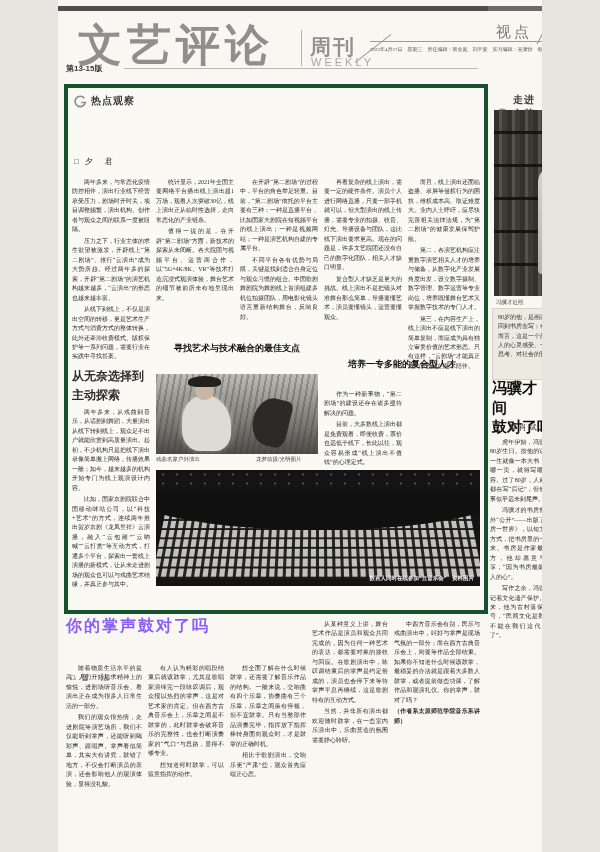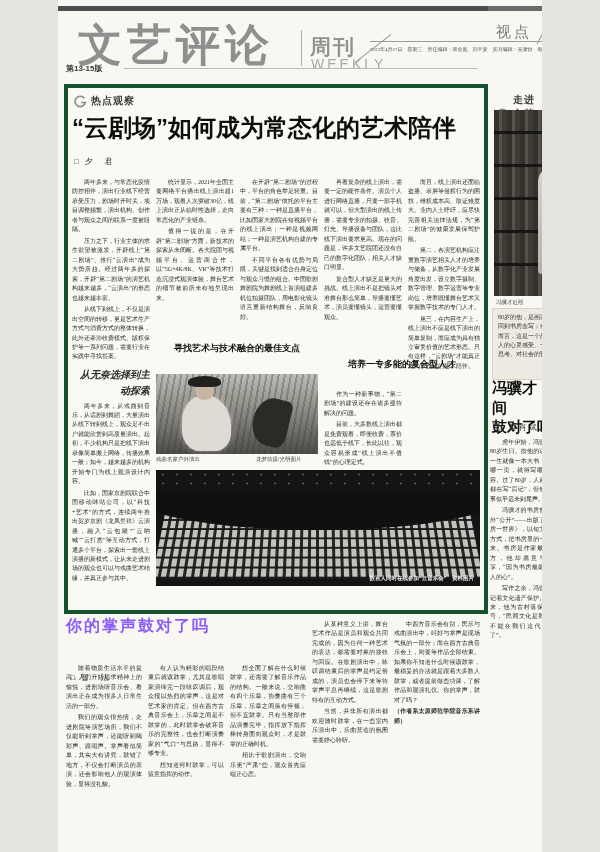--- a/index.html
+++ b/index.html
@@ -7,21 +7,21 @@
         font-family:"Liberation Serif",serif;color:#222;overflow:hidden;}
   .abs{position:absolute;}
   
   .topbar{left:0;top:6px;width:600px;height:5px;background:#4e4e4e;}
   .topbar-light{left:430px;top:6px;width:170px;height:5px;background:#6b6b6b;}
   .masthead{left:20px;top:16px;font-family:"Liberation Sans",sans-serif;font-weight:bold;
             font-size:44px;color:#8f8f8f;letter-spacing:5px;}
   .mast-div{left:243px;top:30px;width:1px;height:36px;background:#b0b0b0;}
   .mast-sub{left:252px;top:33px;font-family:"Liberation Sans",sans-serif;font-weight:bold;
             font-size:21px;color:#929292;letter-spacing:2px;}
-  .mast-sub-en{left:253px;top:56px;font-family:"Liberation Sans",sans-serif;font-size:14px;
+  .mast-sub-en{left:253px;top:56px;font-family:"Liberation Sans",sans-serif;font-size:11px;
             color:#a8a8a8;letter-spacing:3px;}
   .viewpoint{left:438px;top:23px;font-size:15px;color:#7a7a7a;letter-spacing:3px;
             font-family:Liberation Serif, serif;}
   .hdr-slash{left:486px;top:14px;width:1px;height:32px;background:#8a8a8a;transform:rotate(28deg);}
   .papername{left:498px;top:16px;font-size:21px;font-weight:bold;font-style:italic;color:#1b1b1b;
             letter-spacing:1px;}
   .pagenum{left:570px;top:13px;font-size:25px;font-weight:bold;color:#4d7c0f;
             font-family:"Liberation Sans",sans-serif;}
   .hdr-line{left:312px;top:41px;width:286px;height:1px;background:#9a9a9a;}
   .hdr-diag{left:292px;top:48px;width:46px;height:1px;background:#9a9a9a;transform:rotate(-38deg);}
@@ -35,22 +35,22 @@
   .gicon{width:13px;height:13px;flex:0 0 13px;}
   
   .redbox{left:6px;top:84px;width:416px;height:522px;border:4px solid #14532d;background:#fbf9f4;}
   .main-title{left:4px;top:24px;width:408px;font-family:"Liberation Sans",sans-serif;
       font-weight:900;font-size:24px;color:#0d0d0d;letter-spacing:0px;white-space:nowrap;}
   .byline{font-size:8px;color:#333;letter-spacing:2px;}
   .col{position:absolute;font-size:6px;line-height:1.58;text-align:justify;overflow:hidden;color:#2b2b2b;}
   .col p{margin:0 0 2px 0;text-indent:2em;}
   .sub{position:absolute;font-family:"Liberation Sans",sans-serif;font-weight:bold;
        font-size:9px;line-height:1.4;text-align:center;color:#111;}
-  .sub-inline{font-family:"Liberation Sans",sans-serif;font-weight:bold;font-size:10px;
-       text-align:right;text-indent:0 !important;margin:5px 0 3px 0 !important;font-style:italic;}
+  .sub-inline{font-family:"Liberation Sans",sans-serif;font-weight:bold;font-size:12px;
+       text-align:left;text-indent:0 !important;margin:5px 0 3px 0 !important;}
   .cap{position:absolute;font-size:5.5px;color:#444;}
   
   .photo1{left:88px;top:286px;width:162px;height:80px;overflow:hidden;
      background:linear-gradient(180deg,#bdbcb7 0%,#97968f 35%,#767570 65%,#4d4c48 100%);}
   .photo1 .reeds{position:absolute;inset:0;
      background:repeating-linear-gradient(100deg,rgba(55,55,50,.30) 0 2px,transparent 2px 6px);}
   .photo1 .costume{position:absolute;left:16%;top:26%;width:30%;height:70%;background:#dddbd4;
      border-radius:50% 60% 35% 40%;box-shadow:0 0 6px rgba(255,255,255,.4);}
   .photo1 .head{position:absolute;left:24%;top:10%;width:12%;height:22%;background:#c9b6a2;border-radius:50%;}
   .photo1 .headdress{position:absolute;left:20%;top:2%;width:20%;height:14%;background:#23211e;
@@ -113,21 +113,20 @@
   <div class="abs edition">第13-15版</div>
   <div class="abs edition-line"></div>
 
   <div class="abs redbox">
     <div class="abs tag" style="left:6px;top:6px;">
       <svg class="gicon" viewBox="0 0 20 20">
         <path d="M16 5 A8 8 0 1 0 17.5 11.5 L11 11.5" fill="none" stroke="#8f8f8f" stroke-width="2.6"></path>
       </svg>
       <span>热点观察</span>
     </div>
-    <div class="abs main-title">“云剧场”如何成为常态化的艺术陪伴</div>
     <div class="abs byline" style="left:6px;top:68px;">□ 夕　君</div>
 
     <div class="col" style="left:4px;top:90px;width:78px;height:420px;">
       <p>两年多来，与常态化疫情防控相伴，演出行业线下经营承受压力，剧场时开时关，项目调整频繁，演出机构、创作者与观众之间的联系一度被阻隔。</p>
       <p>压力之下，行业主体的求生欲望被激发，开辟线上“第二剧场”、推行“云演出”成为大势所趋。经过两年多的探索，开辟“第二剧场”的演艺机构越来越多，“云演出”的形态也越来越丰富。</p>
       <p>从线下到线上，不仅是演出空间的转移，更是艺术生产方式与消费方式的整体转换，此外还牵涉收费模式、版权保护等一系列问题，需要行业在实践中寻找答案。</p>
       <p class="sub-inline">从无奈选择到主动探索</p>
       <p>两年多来，从戏曲到音乐，从话剧到舞蹈，大量演出从线下转到线上，观众足不出户就能欣赏到高质量演出。起初，不少机构只是把线下演出录像简单搬上网络，传播效果一般；如今，越来越多的机构开始专门为线上观演设计内容。</p>
       <p>比如，国家京剧院联合中国移动咪咕公司，以“科技+艺术”的方式，连续两年推出贺岁京剧《龙凤呈祥》云演播，融入“云包厢”“云呐喊”“云打赏”等互动方式，打通多个平台，探索出一套线上演播的新模式，让从未走进剧场的观众也可以与戏曲艺术结缘，并真正参与其中。</p>
     </div>

